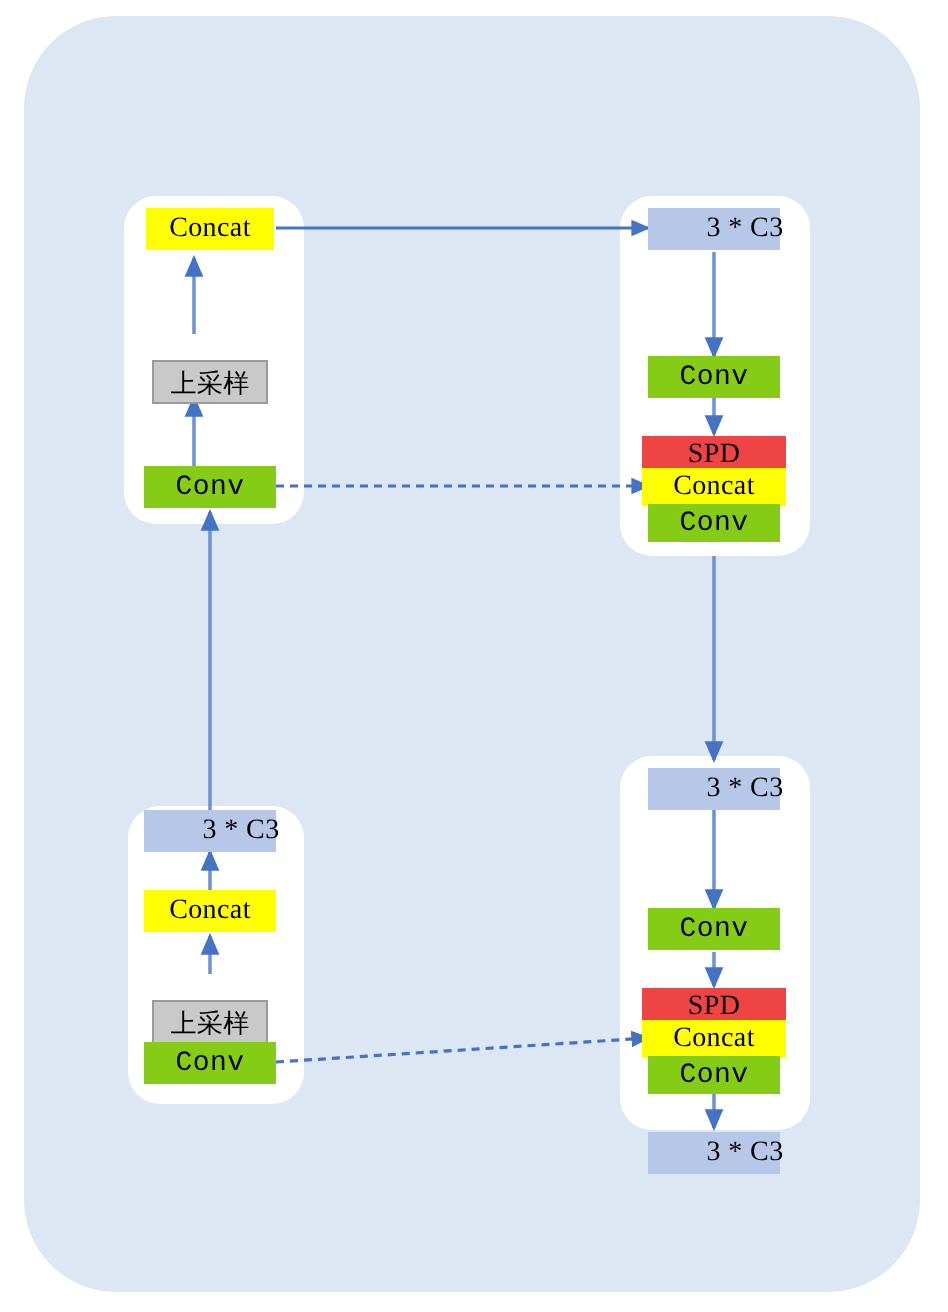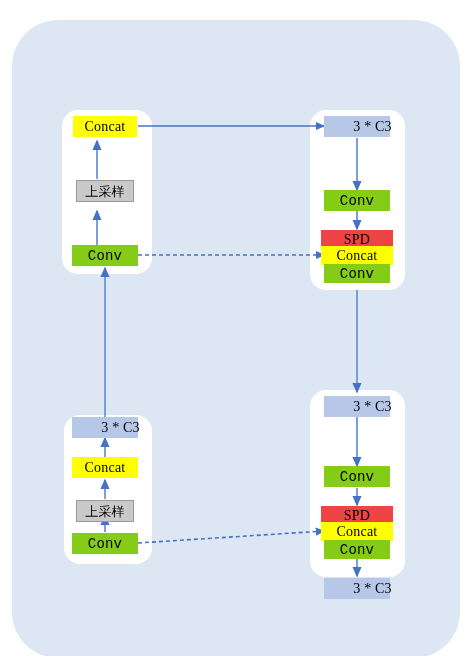--- a/index.html
+++ b/index.html
@@ -10,21 +10,21 @@
   body {
     width: 474px;
     height: 656px;
     position: relative;
     font-family: "Liberation Serif", "DejaVu Serif", serif;
     overflow: hidden;
   }
 
   #diagram {
     position: absolute;
-    left: 0; top: 12px;
+    left: 0; top: 0;
     width: 474px; height: 580px;
   }
 
   
   .panel {
     position: absolute;
     left: 12px;
     top: 8px;
     width: 448px;
     height: 638px;
@@ -58,20 +58,21 @@
   }
   .node.c3      { background: #b7c7e8; padding-left: 31px; }
   .node.conv    { background: #84cc16; font-family: Liberation Mono, monospace; }
   .node.concat  { background: #ffff00; }
   .node.spd     { background: #ef4444; }
   .node.upsamp  {
     background: #c9c9c9;
     border: 1px solid #9a9a9a;
     font-family: Liberation Sans, sans-serif;
     font-size: 13px;
+    margin-top: 12px;
   }
 
   
   svg.wires {
     position: absolute;
     left: 0; top: 0;
     width: 474px; height: 656px;
     pointer-events: none;
     overflow: visible;
   }

